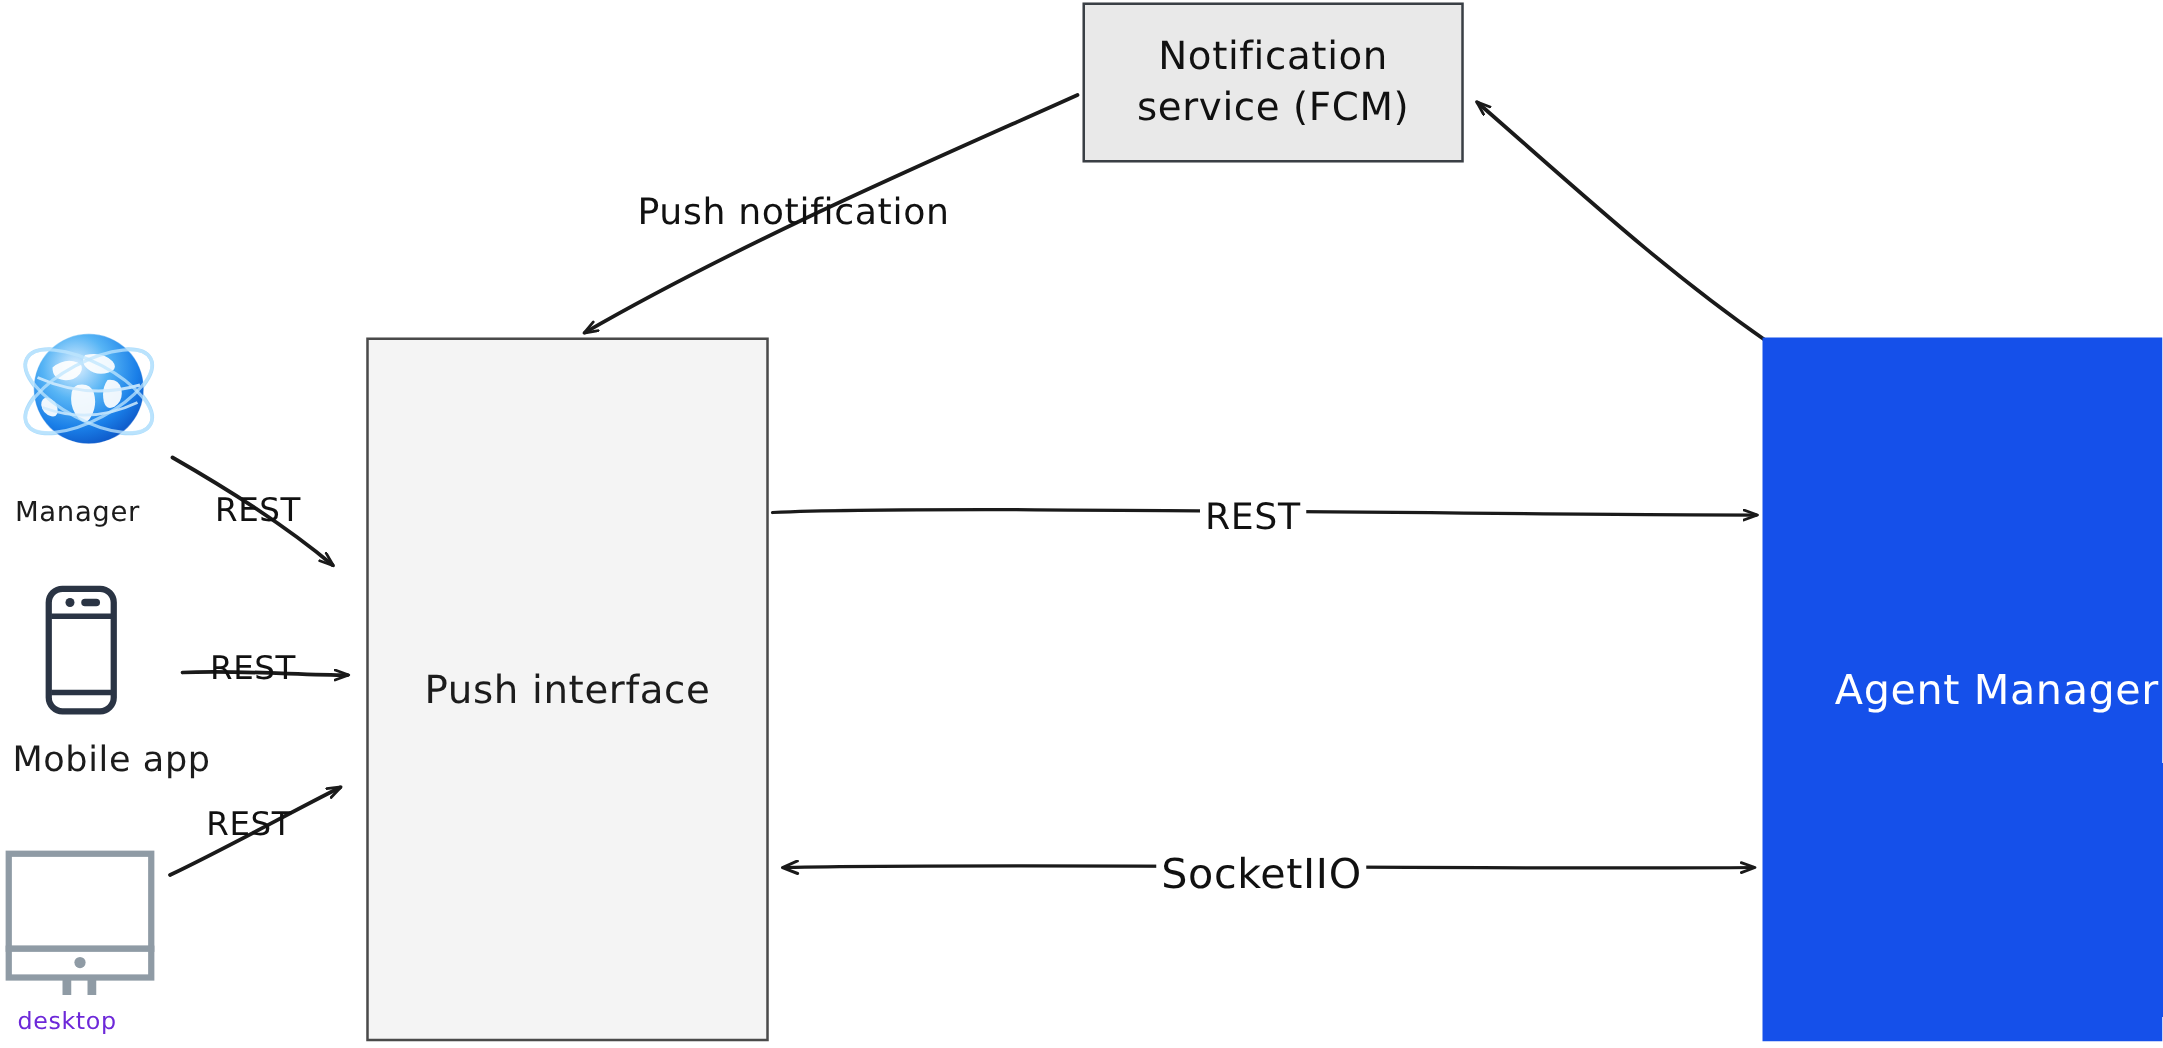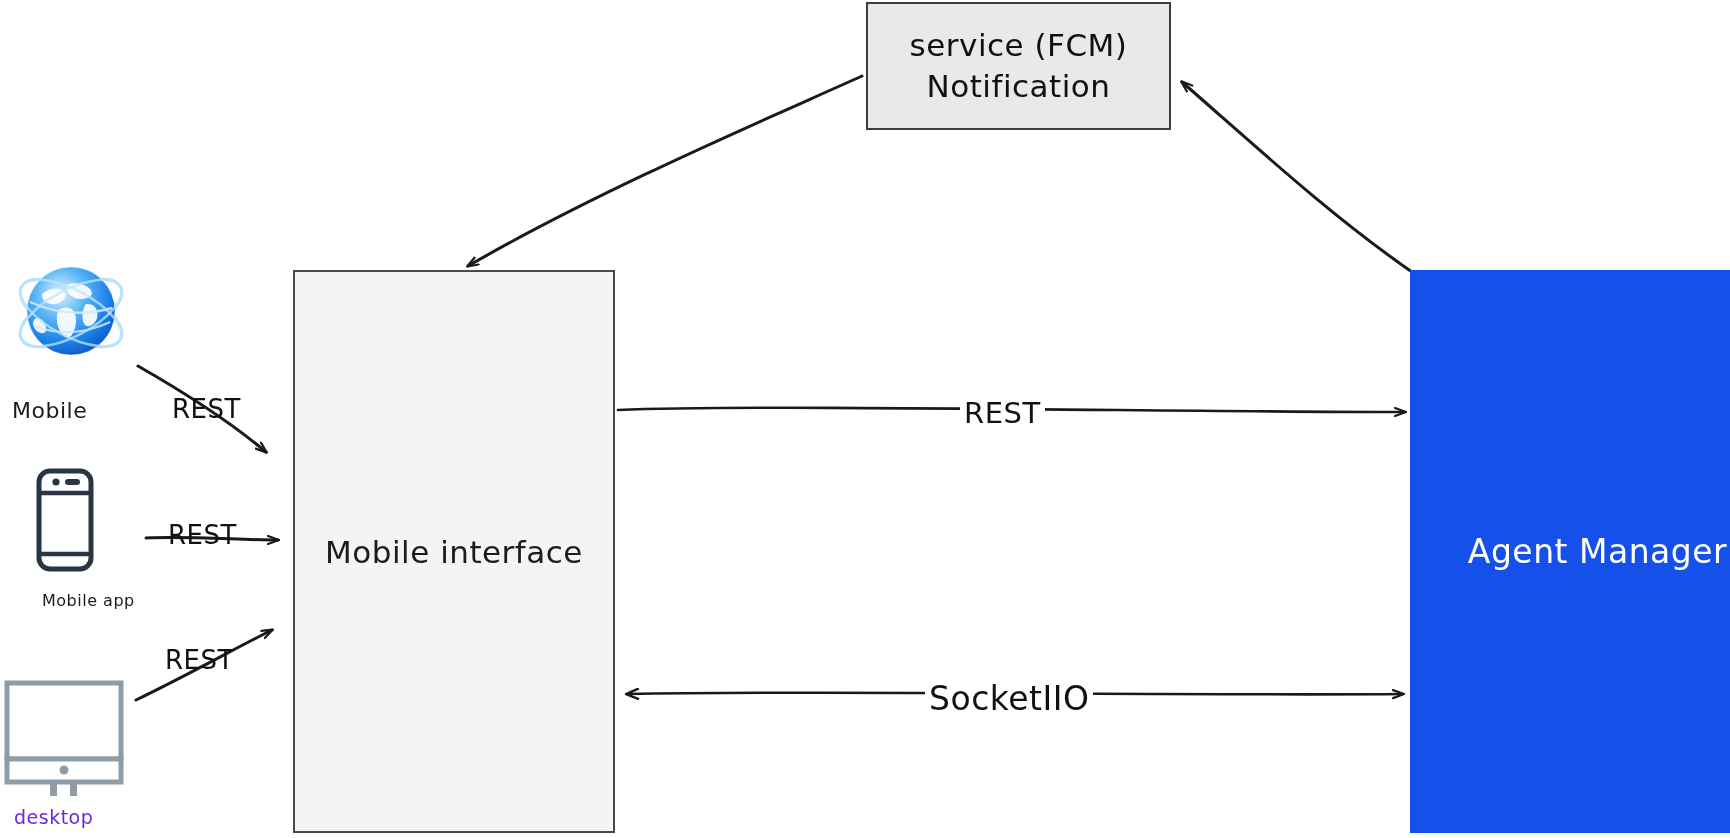--- a/index.html
+++ b/index.html
@@ -117,23 +117,22 @@
   }
   #browser-caption {
     left: 12px;
     top: 398px;
     font-size: 22px;
     color: #1c1c1c;
   }
   #mobile-caption {
     left: 10px;
     top: 591px;
-    font-size: 16px;
+    font-size: 28px;
     color: #1c1c1c;
-    margin-left: 32px;
   }
   #desktop-caption {
     left: 14px;
     top: 806px;
     font-size: 19px;
     color: #6d28d9;
   }
 
   
   .icon-holder { position: absolute; }
@@ -189,40 +188,41 @@
       <path d="M146,538 C190,536 240,540 278,540" fill="none" stroke="#1a1a1a" stroke-width="3" stroke-linecap="round" marker-end="url(#ah)"></path>
     </g>
 
     <g>
       <path d="M136,700 C186,676 232,650 272,630" fill="none" stroke="#1a1a1a" stroke-width="3" stroke-linecap="round" marker-end="url(#ah)"></path>
     </g>
   </svg>
 
   <div class="box" id="notification-box">
     <div class="hand label">
+      <div>Notification</div>
       <div>service (FCM)</div>
-      <div>Notification</div>
     </div>
   </div>
 
   <div class="box" id="agent-interface-box">
-    <div class="hand label">Mobile interface</div>
+    <div class="hand label">Push interface</div>
   </div>
 
   <div class="box" id="agent-manager-box">
     <div class="hand label">Agent Manager</div>
   </div>
 
+  <div class="freetext hand" id="push-notification-label">Push notification</div>
   <div class="freetext hand" id="rest-top-label">REST</div>
   <div class="freetext hand" id="socketio-label">SocketIIO</div>
   <div class="freetext hand" id="rest-browser-label">REST</div>
   <div class="freetext hand" id="rest-mobile-label">REST</div>
   <div class="freetext hand" id="rest-desktop-label">REST</div>
 
-  <div class="freetext hand" id="browser-caption">Mobile</div>
+  <div class="freetext hand" id="browser-caption">Manager</div>
   <div class="freetext hand" id="mobile-caption">Mobile app</div>
   <div class="freetext hand" id="desktop-caption">desktop</div>
 
   <div class="icon-holder" id="browser-icon-holder">
     <svg width="118" height="118" viewBox="0 0 118 118">
       <defs>
         <radialGradient id="globeGrad" cx="38%" cy="30%" r="78%">
           <stop offset="0%" stop-color="#dff0ff"></stop>
           <stop offset="38%" stop-color="#56b4f5"></stop>
           <stop offset="72%" stop-color="#1a7fe8"></stop>

